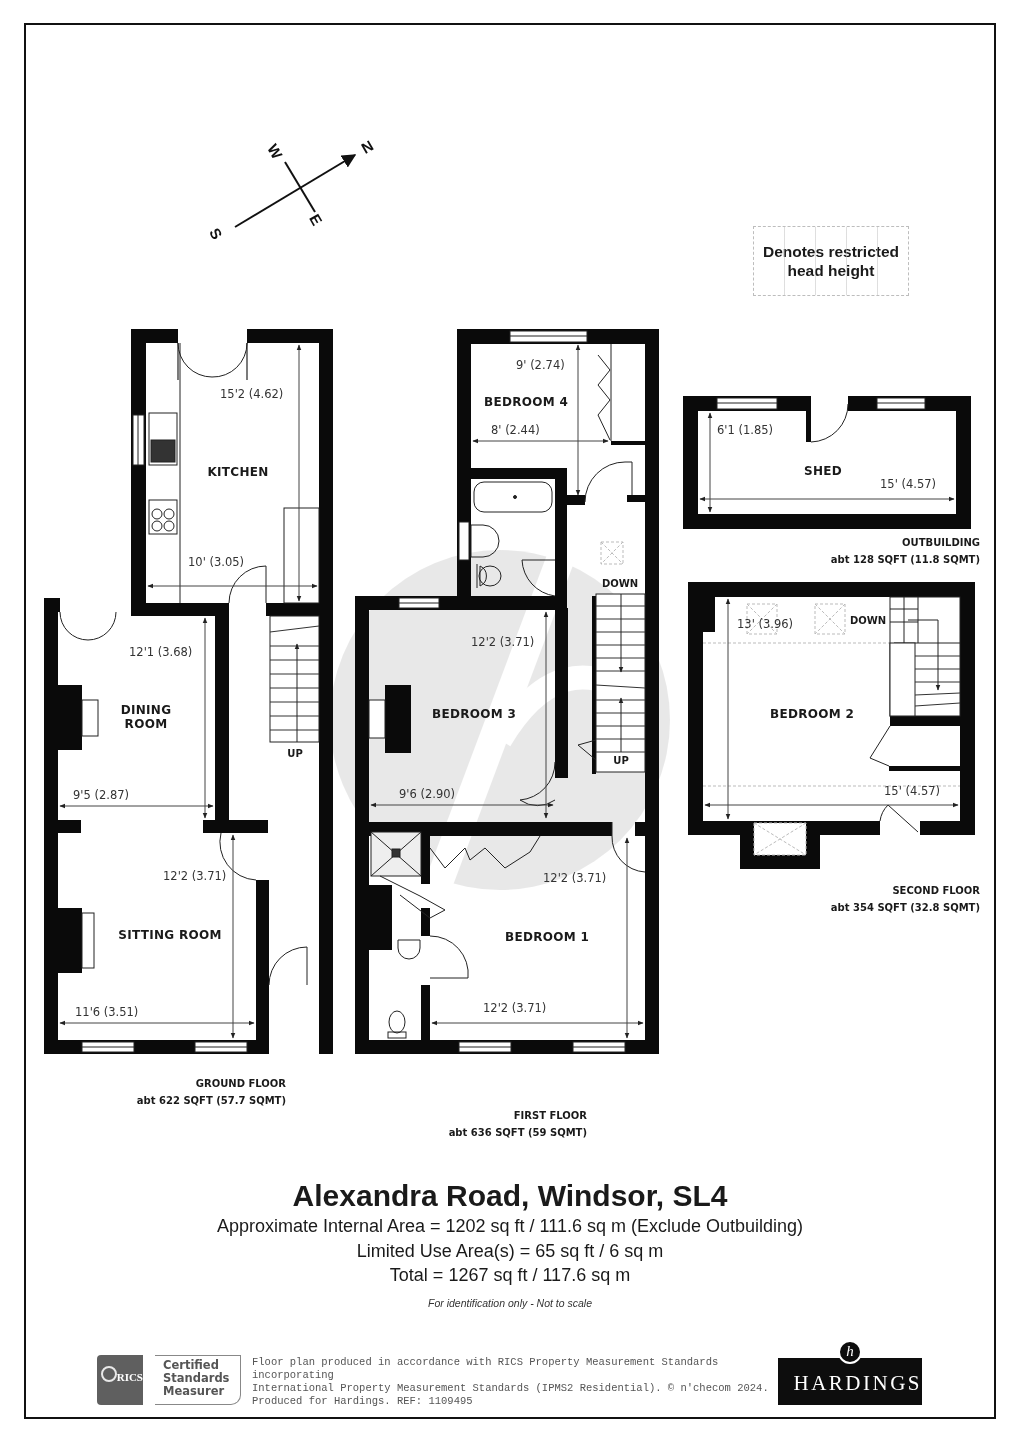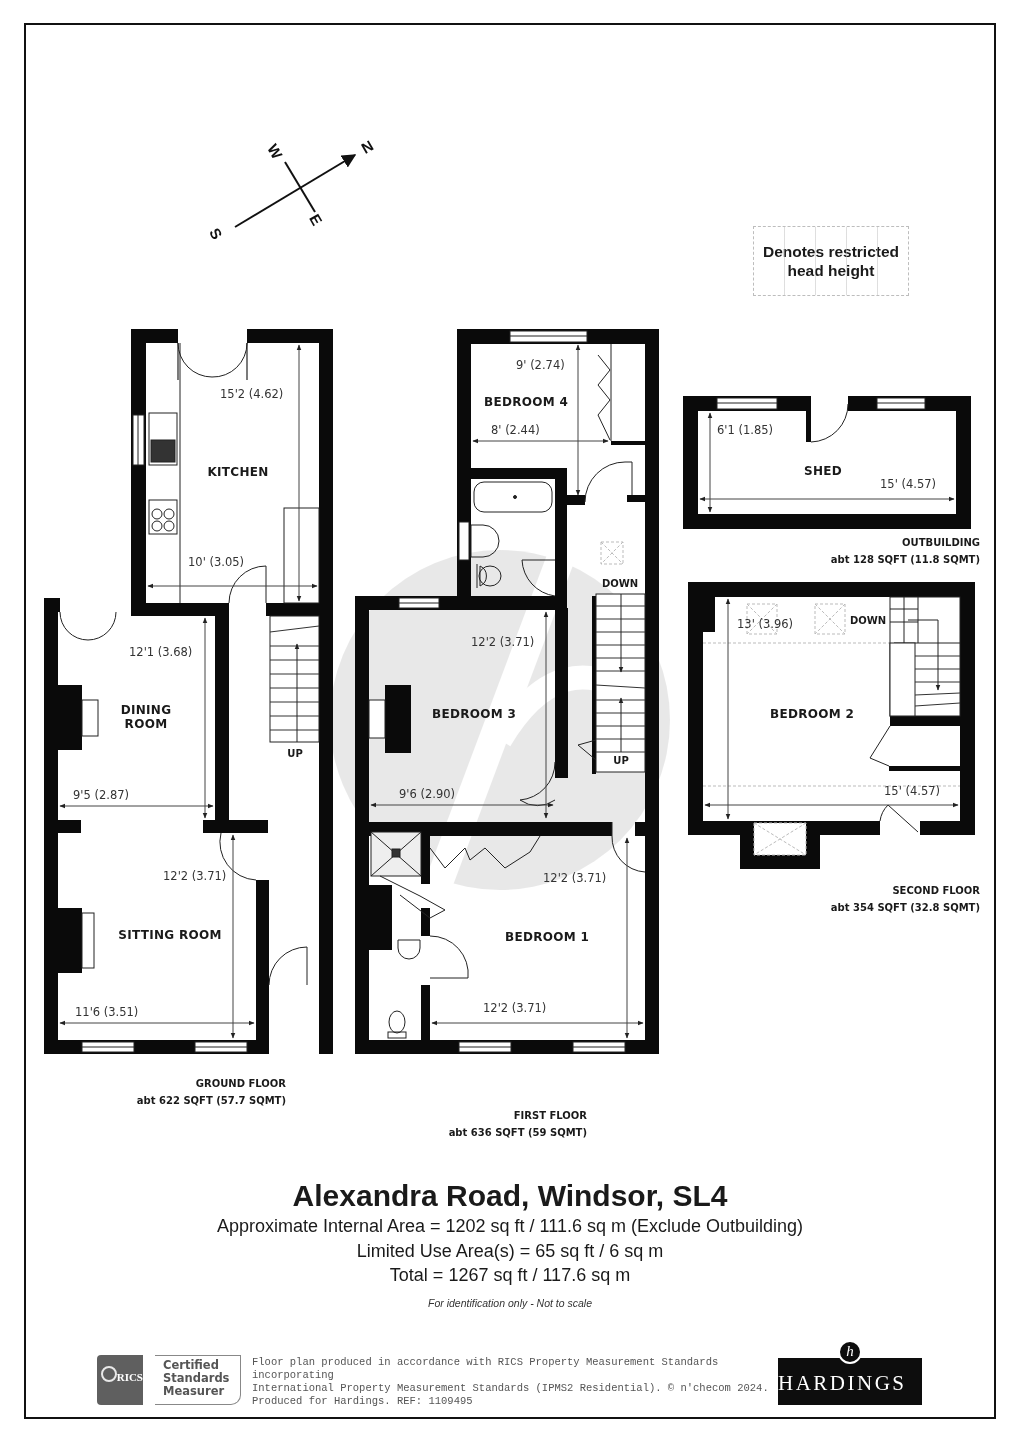--- a/index.html
+++ b/index.html
@@ -16,21 +16,21 @@
       repeating-linear-gradient(90deg, transparent 0 30px, rgba(190,190,190,0.5) 30px 31px); pointer-events: none; }
   .summary { position: absolute; left: 0; width: 1020px; text-align: center; font-family: "Liberation Sans", sans-serif; color: #1a1a1a; }
   .summary .title { font-weight: bold; font-size: 30px; line-height: 36px; }
   .summary .line { font-size: 18px; line-height: 24.5px; }
   .summary .note { font-size: 10.5px; line-height: 14px; margin-top: 8px; color: #333; font-style: italic; }
   .rics { position: absolute; left: 97px; top: 1355px; width: 144px; height: 50px; display: flex; }
   .rics .mark { width: 46px; height: 50px; background: #5f5f5f; color: #fff; font-family: "Liberation Serif", serif; font-weight: bold; font-size: 11px; display: flex; flex-direction: row; align-items: center; justify-content: flex-end; padding-bottom: 6px; box-sizing: border-box; border-radius: 4px 0 0 4px; }
   .rics .mark .lion { width: 16px; height: 16px; border-radius: 50%; border: 2px solid #e8e8e8; margin-bottom: 6px; box-sizing: border-box; }
   .rics .text { flex: 1; border: 1.5px solid #888; border-left: none; border-radius: 0 0 10px 0; padding: 3px 0 0 8px; font-weight: bold; font-size: 11.5px; line-height: 13px; color: #555; font-family: "DejaVu Sans", sans-serif; margin-left: 12px; }
   .disclaimer { position: absolute; left: 252px; top: 1356px; width: 520px; font-family: Liberation Mono, monospace; font-size: 10.5px; line-height: 13px; color: #555; }
-  .hardings { position: absolute; left: 778px; top: 1358px; width: 144px; height: 47px; background: #0d0d0d; color: #fff; font-family: "Liberation Serif", serif; font-size: 21px; letter-spacing: 2.5px; display: flex; align-items: flex-end; justify-content: flex-start; padding-bottom: 9px; box-sizing: border-box; }
+  .hardings { position: absolute; left: 778px; top: 1358px; width: 144px; height: 47px; background: #0d0d0d; color: #fff; font-family: "Liberation Serif", serif; font-size: 21px; letter-spacing: 2.5px; display: flex; align-items: flex-end; justify-content: flex-end; padding-bottom: 9px; box-sizing: border-box; }
   .hardings-h { position: absolute; left: 838px; top: 1340px; width: 24px; height: 24px; border-radius: 50%; background: #0d0d0d; border: 2px solid #fff; box-sizing: border-box; color: #fff; font-family: "Liberation Serif", serif; font-style: italic; font-size: 15px; line-height: 19px; text-align: center; }
 </style>
 </head>
 <body>
 
 <div class="frame"></div>
 
 <svg class="plan" viewBox="0 0 1020 1441" xmlns="http://www.w3.org/2000/svg">
   <defs>
     <marker id="arr" viewBox="0 0 10 10" refX="9" refY="5" markerWidth="6" markerHeight="6" orient="auto-start-reverse">

